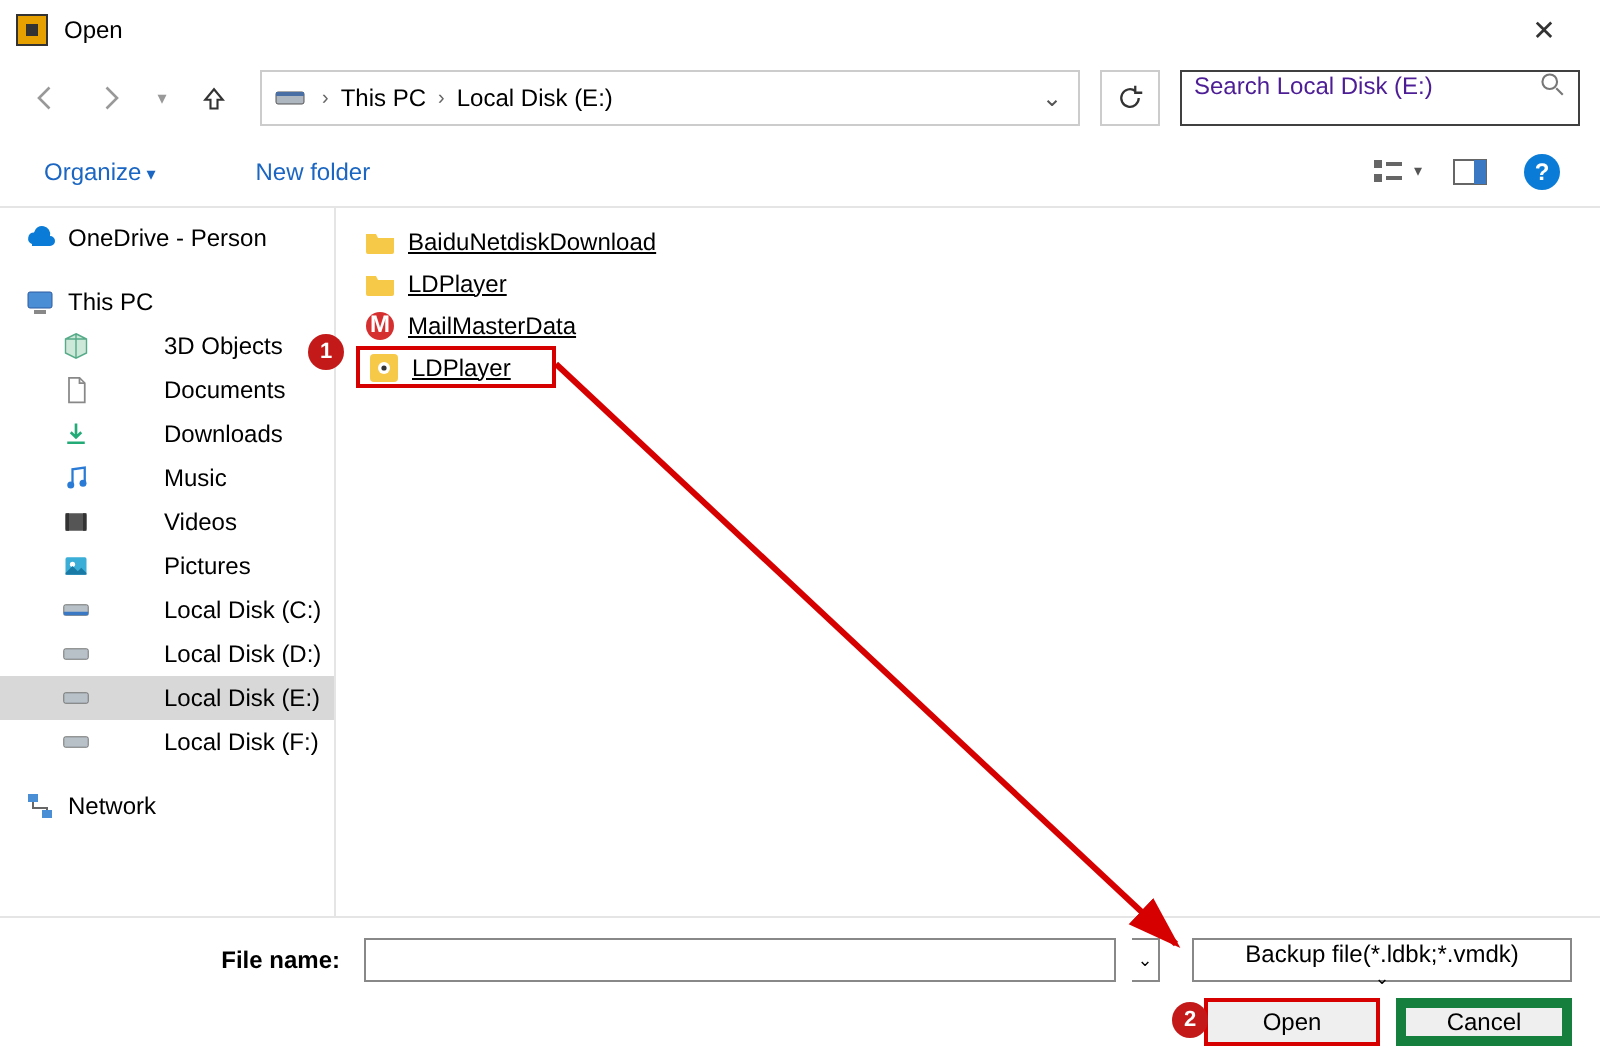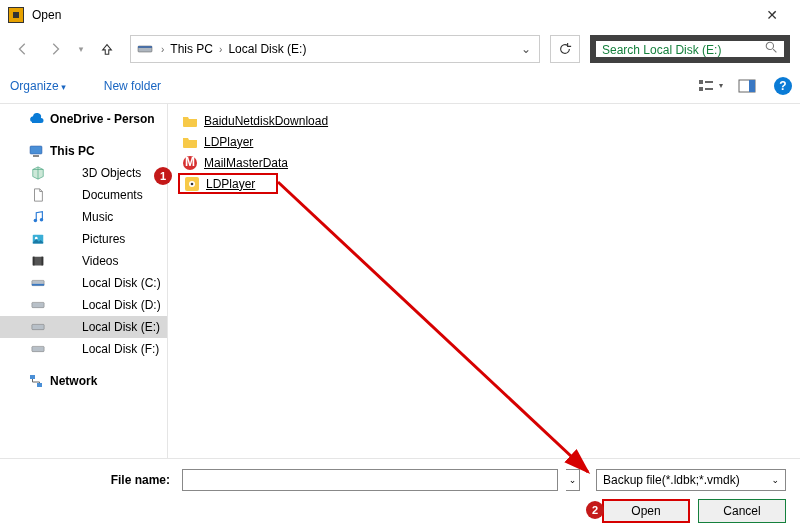--- a/index.html
+++ b/index.html
@@ -12,51 +12,51 @@
 .navrow { height: 38px; display: flex; align-items: center; padding: 0 10px; gap: 6px; }
 .nav-btn { width: 26px; height: 26px; display: flex; align-items: center; justify-content: center; color: #999; }
 .nav-btn.enabled { color: #333; }
 .nav-btn svg { width: 14px; height: 14px; }
 .breadcrumb-wrap { flex: 1; display: flex; align-items: center; border: 1px solid #ccc; height: 28px; margin: 0 4px; }
 .bc-icon { width: 20px; height: 20px; margin: 0 4px; display:flex; align-items:center; justify-content:center; }
 .bc-sep { color: #666; padding: 0 2px; font-size: 10px; }
 .bc-item { padding: 0 4px; }
 .bc-drop { margin-left: auto; padding: 0 8px; color: #555; }
 .refresh { width: 30px; height: 28px; border: 1px solid #ccc; display:flex; align-items:center; justify-content:center; margin-right: 4px; }
-.search-wrap { width: 200px; height: 28px; border: 6px solid #404040; display:flex; align-items:flex-end; padding: 0 6px; color:#15803d; }
+.search-wrap { width: 200px; height: 28px; border: 1px solid #404040; display:flex; align-items:flex-start; padding: 0 6px; color:#4c1d95; }
 .search-wrap .ph { flex:1; }
-.toolbar { height: 36px; display:flex; align-items:center; padding: 0 4px; border-bottom: 1px solid #e5e5e5; gap: 6px; }
+.toolbar { height: 36px; display:flex; align-items:center; padding: 0 16px; border-bottom: 1px solid #e5e5e5; gap: 6px; }
 .tb-link { color: #1a66c2; padding: 4px 6px; }
 .tb-link.drop::after { content:" ▾"; font-size:9px; color:#1a66c2; }
 .tb-spacer { flex:1; }
 .tb-icon { width: 26px; height: 22px; display:flex; align-items:center; justify-content:center; color:#555; margin-left:4px; }
 .help-icon { width:18px; height:18px; border-radius:50%; background:#0a7bd6; color:#fff; display:flex; align-items:center; justify-content:center; font-weight:bold; }
 .body { display:flex; height: 354px; }
 .tree { width: 168px; border-right: 1px solid #e5e5e5; padding: 4px 0; overflow:hidden; }
 .tree-item { display:flex; align-items:center; height: 22px; padding-left: 12px; gap:6px; white-space:nowrap; }
-.tree-item.l1 { padding-left: 28px; font-weight: bold; }
+.tree-item.l1 { padding-left: 12px; }
 .tree-item.l2 { padding-left: 30px; gap: 36px; }
 .tree-item.sel { background:#d8d8d8; }
 .tree-gap { height: 10px; }
 .ticon { width:16px; height:16px; display:flex; align-items:center; justify-content:center; }
 .file-area { flex:1; padding: 6px 10px; position:relative;text-decoration:underline; }
 .file-row { display:flex; align-items:center; height:21px; gap:6px; padding-left:4px; }
 .file-row .ficon { width:16px; height:16px; display:flex; align-items:center; justify-content:center; }
 .folder-i { fill:#f7c948; }
 .highlight-box { border: 2.5px solid #d60000; }
 .callout { position:absolute; width:18px; height:18px; border-radius:50%; background:#c41919; color:#fff; font-size:11px; display:flex; align-items:center; justify-content:center; font-weight:bold; }
 .bottom { border-top: 1px solid #e5e5e5; padding: 10px 14px 6px 14px; background:#fff; }
 .row-filename { display:flex; align-items:center; gap:8px; margin-bottom:8px; }
 .lbl { width: 160px; text-align:right; padding-right:4px;font-weight:bold; }
 .fname-input { flex:1; height:22px; border:1px solid #888; padding:0 4px; }
 .fname-drop { width:14px; height:22px; border:1px solid #888; border-left:none; display:flex;align-items:center;justify-content:center; font-size:9px; }
-.filter { width:190px; height:22px; border:1px solid #888; margin-left:8px; padding:0 6px; display:flex; align-items:center; }
+.filter { width:190px; height:22px; border:1px solid #888; margin-left:8px; padding:0 6px; display:flex; align-items:center;flex-direction:column; }
 .filter .v { flex:1; }
 .row-buttons { display:flex; justify-content:flex-end; gap:8px; padding-right: 0; }
-.btn { width:88px; height:24px; border:1px solid #15803d; background:#efefef; display:flex; align-items:center; justify-content:center; }
+.btn { width:88px; height:24px; border:5px solid #15803d; background:#efefef; display:flex; align-items:center; justify-content:center; }
 .btn.open { border:2.5px solid #d60000; }
 .arrow-svg { position:absolute; pointer-events:none; }
 </style>
 </head>
 <body>
 
 <div class="titlebar">
   <div class="app-icon"></div>
   <div class="title">Open</div>
   <div class="close">✕</div>
@@ -105,21 +105,21 @@
     <span class="ph">Search Local Disk (E:)</span>
     <span><svg width="13" height="13" viewBox="0 0 16 16">
           <circle cx="6" cy="6" r="4.5" stroke="#777" fill="none" stroke-width="1.3"></circle>
           <line x1="10" y1="10" x2="14" y2="14" stroke="#777" stroke-width="1.3"></line>
         </svg></span>
   </div>
 </div>
 
 <div class="toolbar">
   <div class="tb-link drop">Organize</div>
-  <div class="tb-link" style="margin-left:20px;">New folder</div>
+  <div class="tb-link" style="margin-left:32px;">New folder</div>
   <div class="tb-spacer"></div>
   <div class="tb-icon">
       <svg width="18" height="14" viewBox="0 0 18 14">
         <rect x="0" y="1" width="4" height="4" fill="#666"></rect>
         <rect x="0" y="8" width="4" height="4" fill="#666"></rect>
         <rect x="6" y="2" width="8" height="2" fill="#666"></rect>
         <rect x="6" y="9" width="8" height="2" fill="#666"></rect>
       </svg>
       <span style="font-size:8px;margin-left:2px;">▾</span>
     </div>
@@ -167,46 +167,54 @@
           <svg width="14" height="14" viewBox="0 0 16 16">
             <path d="M4 1h6l3 3v11H4z" fill="#fff" stroke="#888"></path>
             <path d="M10 1v3h3" fill="none" stroke="#888"></path>
           </svg>
         </span>
         <span>Documents</span>
       </div>
     <div class="tree-item l2">
         <span class="ticon">
           <svg width="14" height="14" viewBox="0 0 16 16">
+            <path d="M8 2v8M5 7l3 3 3-3M3 13h10" stroke="#2a7" fill="none" stroke-width="1.5"></path>
+          </svg>
+        </span>
+        <span>Downloads</span>
+      </div>
+    <div class="tree-item l2">
+        <span class="ticon">
+          <svg width="14" height="14" viewBox="0 0 16 16">
             <path d="M6 12V3l7-1v9" stroke="#2a7bd6" fill="none" stroke-width="1.3"></path>
             <circle cx="5" cy="12" r="2" fill="#2a7bd6"></circle>
             <circle cx="12" cy="11" r="2" fill="#2a7bd6"></circle>
           </svg>
         </span>
         <span>Music</span>
       </div>
     <div class="tree-item l2">
         <span class="ticon">
           <svg width="14" height="14" viewBox="0 0 16 16">
+            <rect x="2" y="3" width="12" height="10" fill="#555" rx="1"></rect>
+            <rect x="2" y="3" width="2" height="10" fill="#333"></rect>
+            <rect x="12" y="3" width="2" height="10" fill="#333"></rect>
+          </svg>
+        </span>
+        <span>Videos</span>
+      </div>
+    <div class="tree-item l2">
+        <span class="ticon">
+          <svg width="14" height="14" viewBox="0 0 16 16">
             <rect x="2" y="3" width="12" height="10" fill="#3aaed6" rx="1"></rect>
             <circle cx="6" cy="7" r="1.5" fill="#fff"></circle>
             <path d="M2 12l4-4 3 3 2-2 3 3v1H2z" fill="#1a7aa6"></path>
           </svg>
         </span>
         <span>Pictures</span>
-      </div>
-    <div class="tree-item l2">
-        <span class="ticon">
-          <svg width="14" height="14" viewBox="0 0 16 16">
-            <rect x="2" y="3" width="12" height="10" fill="#555" rx="1"></rect>
-            <rect x="2" y="3" width="2" height="10" fill="#333"></rect>
-            <rect x="12" y="3" width="2" height="10" fill="#333"></rect>
-          </svg>
-        </span>
-        <span>Videos</span>
       </div>
     <div class="tree-item l2">
         <span class="ticon">
           <svg width="14" height="14" viewBox="0 0 16 16">
             <rect x="1" y="5" width="14" height="6" rx="1" fill="#b8c0c8" stroke="#666" stroke-width="0.5"></rect>
             <rect x="1" y="9" width="14" height="2" fill="#3a78c3"></rect>
           </svg>
         </span>
         <span>Local Disk (C:)</span>
       </div>

